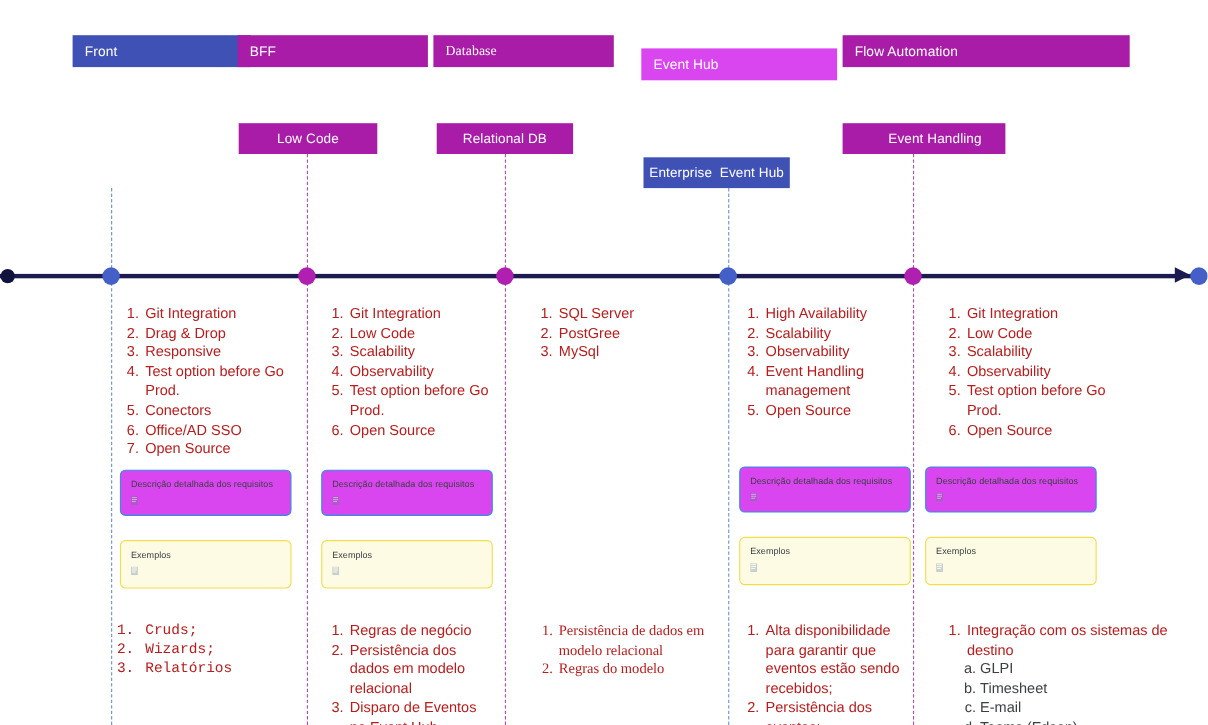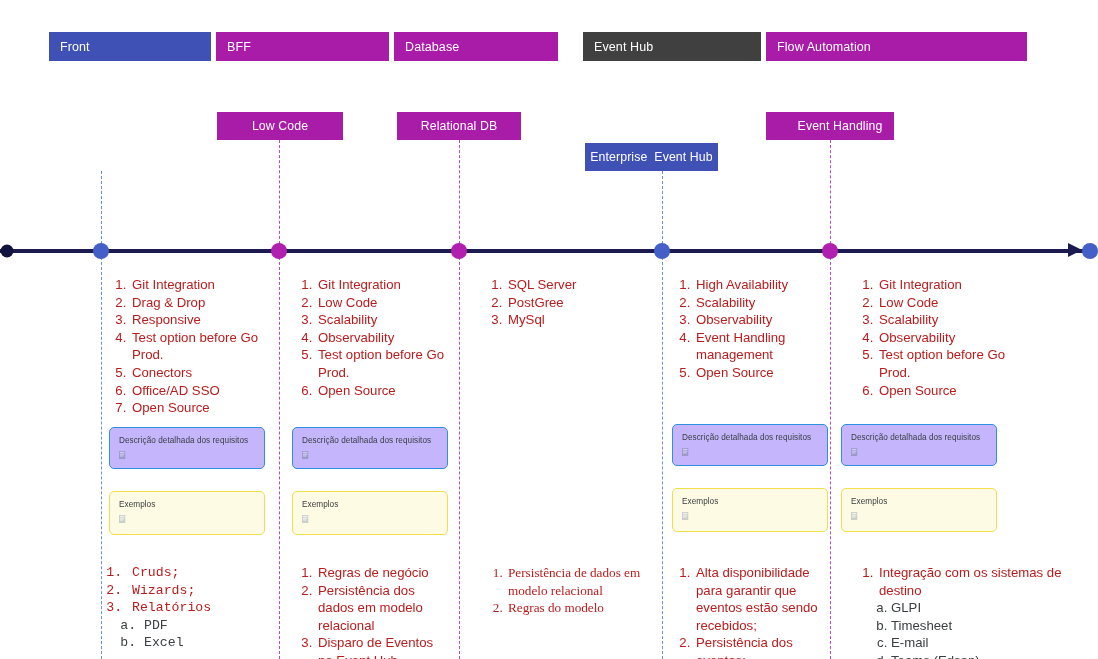--- a/index.html
+++ b/index.html
@@ -106,21 +106,21 @@
   }
 
   
   .card {
     position: absolute;
     box-sizing: border-box;
     border-radius: 5px;
     padding: 8px 9px 6px 9px;
   }
   .card.blue {
-    background: #c4b5fd;
+    background: #d946ef;
     border: 1.6px solid #2f8fe0;
   }
   .card.yellow {
     background: #fdfbe4;
     border: 1.6px solid #f2dd4a;
   }
   .card-title {
     font-size: 8.2px;
     color: #3c4043;
     letter-spacing: .05px;
@@ -132,46 +132,46 @@
     height: 8px;
     opacity: .45;
   }
   .card-icon svg { display: block; }
 </style>
 </head>
 <body>
 
 <div id="canvas">
 
-  <div class="cat-bar" style="left:49px; top:32px; width:162px; background:#3f51b5;">
+  <div class="cat-bar" style="left:66px; top:32px; width:162px; background:#3f51b5;">
     <span>Front</span>
   </div>
   <div class="cat-bar" style="left:216px; top:32px; width:173px; background:#a81ca8;">
     <span>BFF</span>
   </div>
-  <div class="cat-bar" style="left:394px; top:32px; width:164px; background:#a81ca8;">
+  <div class="cat-bar" style="left:394px; top:32px; width:164px; background:#a81ca8;font-family:Liberation Serif, serif;">
     <span>Database</span>
   </div>
-  <div class="cat-bar" style="left:583px; top:32px; width:178px; background:#404040;">
+  <div class="cat-bar" style="left:583px; top:44px; width:178px; background:#d946ef;">
     <span>Event Hub</span>
   </div>
   <div class="cat-bar" style="left:766px; top:32px; width:261px; background:#a81ca8;">
     <span>Flow Automation</span>
   </div>
 
   <div class="chip" style="left:217px; top:112px; width:126px; background:#a81ca8;">
     <span>Low Code</span>
   </div>
   <div class="chip" style="left:397px; top:112px; width:124px; background:#a81ca8;">
     <span>Relational DB</span>
   </div>
   <div class="chip" style="left:585px; top:143px; width:133px; background:#3f51b5;">
     <span>Enterprise  Event Hub</span>
   </div>
-  <div class="chip" style="left:766px; top:112px; width:128px; background:#a81ca8;padding-left:20px;">
+  <div class="chip" style="left:766px; top:112px; width:148px; background:#a81ca8;padding-left:20px;">
     <span>Event Handling</span>
   </div>
 
   <div class="guide" style="left:101px; top:171px; height:78px;"></div>
   <div class="guide purple" style="left:279px; top:140px; height:109px;"></div>
   <div class="guide purple" style="left:459px; top:140px; height:109px;"></div>
   <div class="guide" style="left:662px; top:171px; height:78px;"></div>
   <div class="guide purple" style="left:830px; top:140px; height:109px;"></div>
 
   <div class="guide" style="left:101px; top:252px; height:407px;"></div>
@@ -223,24 +223,20 @@
           <rect x="1" y="5" width="4" height="1" fill="#ffffff"></rect>
         </svg>
     </div>
   </div>
   <div class="col" style="left:110px; top:564px; width:165px;font-family:Liberation Mono, monospace;">
     <ol class="feat">
       <li>Cruds;</li>
       <li>Wizards;</li>
       <li>Relatórios</li>
     </ol>
-    <ol class="sub">
-      <li>PDF</li>
-      <li>Excel</li>
-    </ol>
   </div>
 
   <div class="col" style="left:296px; top:276px; width:150px;">
     <ol class="feat">
       <li>Git Integration</li>
       <li>Low Code</li>
       <li>Scalability</li>
       <li>Observability</li>
       <li>Test option before Go Prod.</li>
       <li>Open Source</li>

